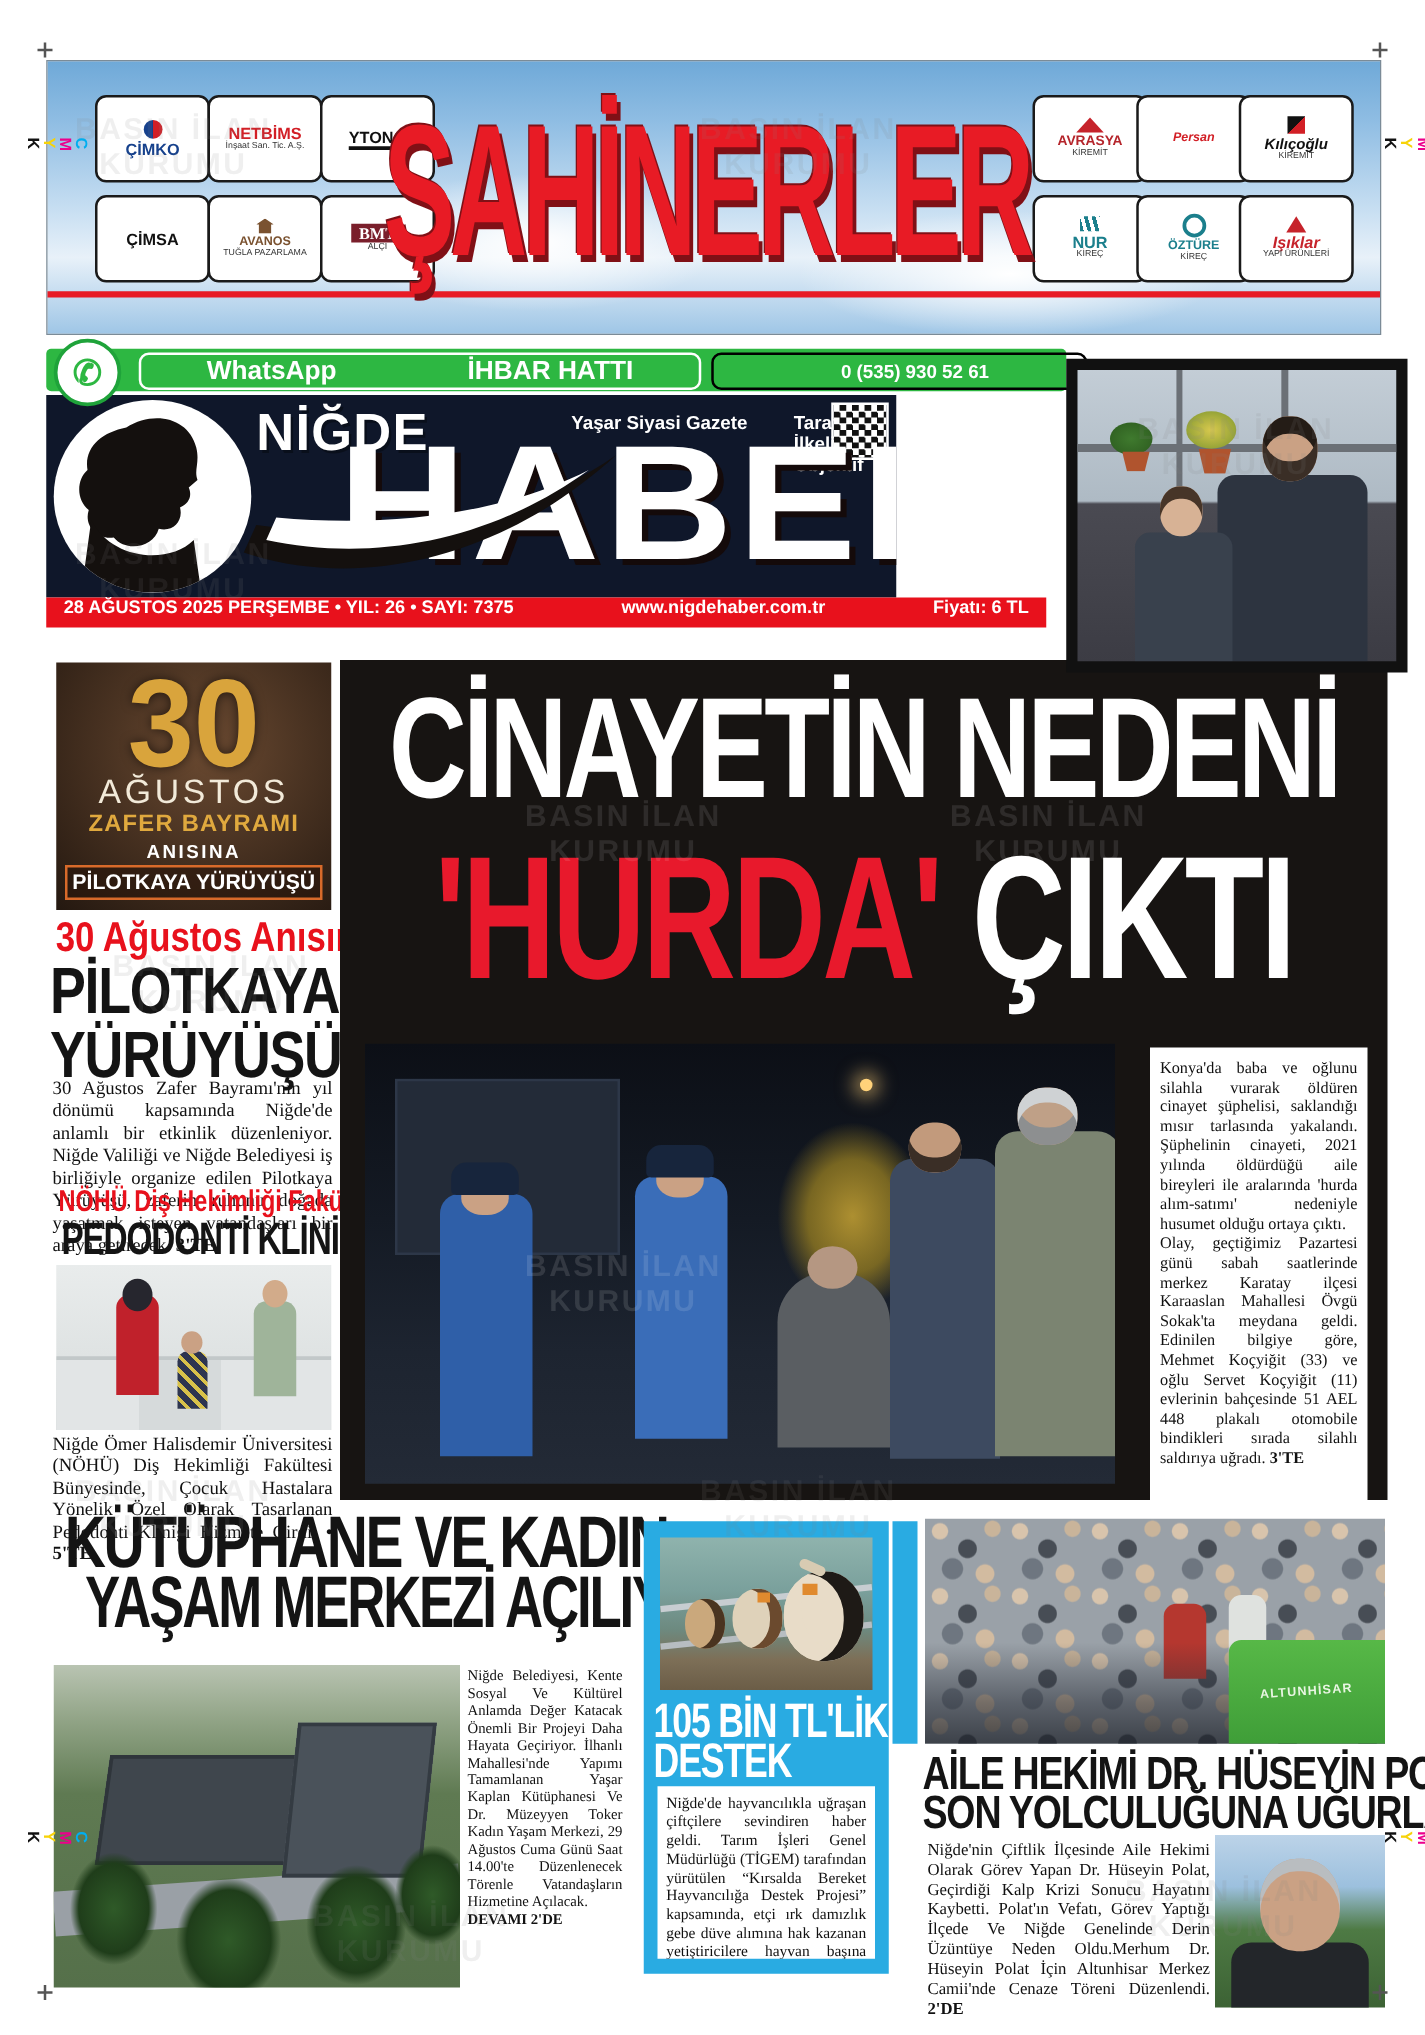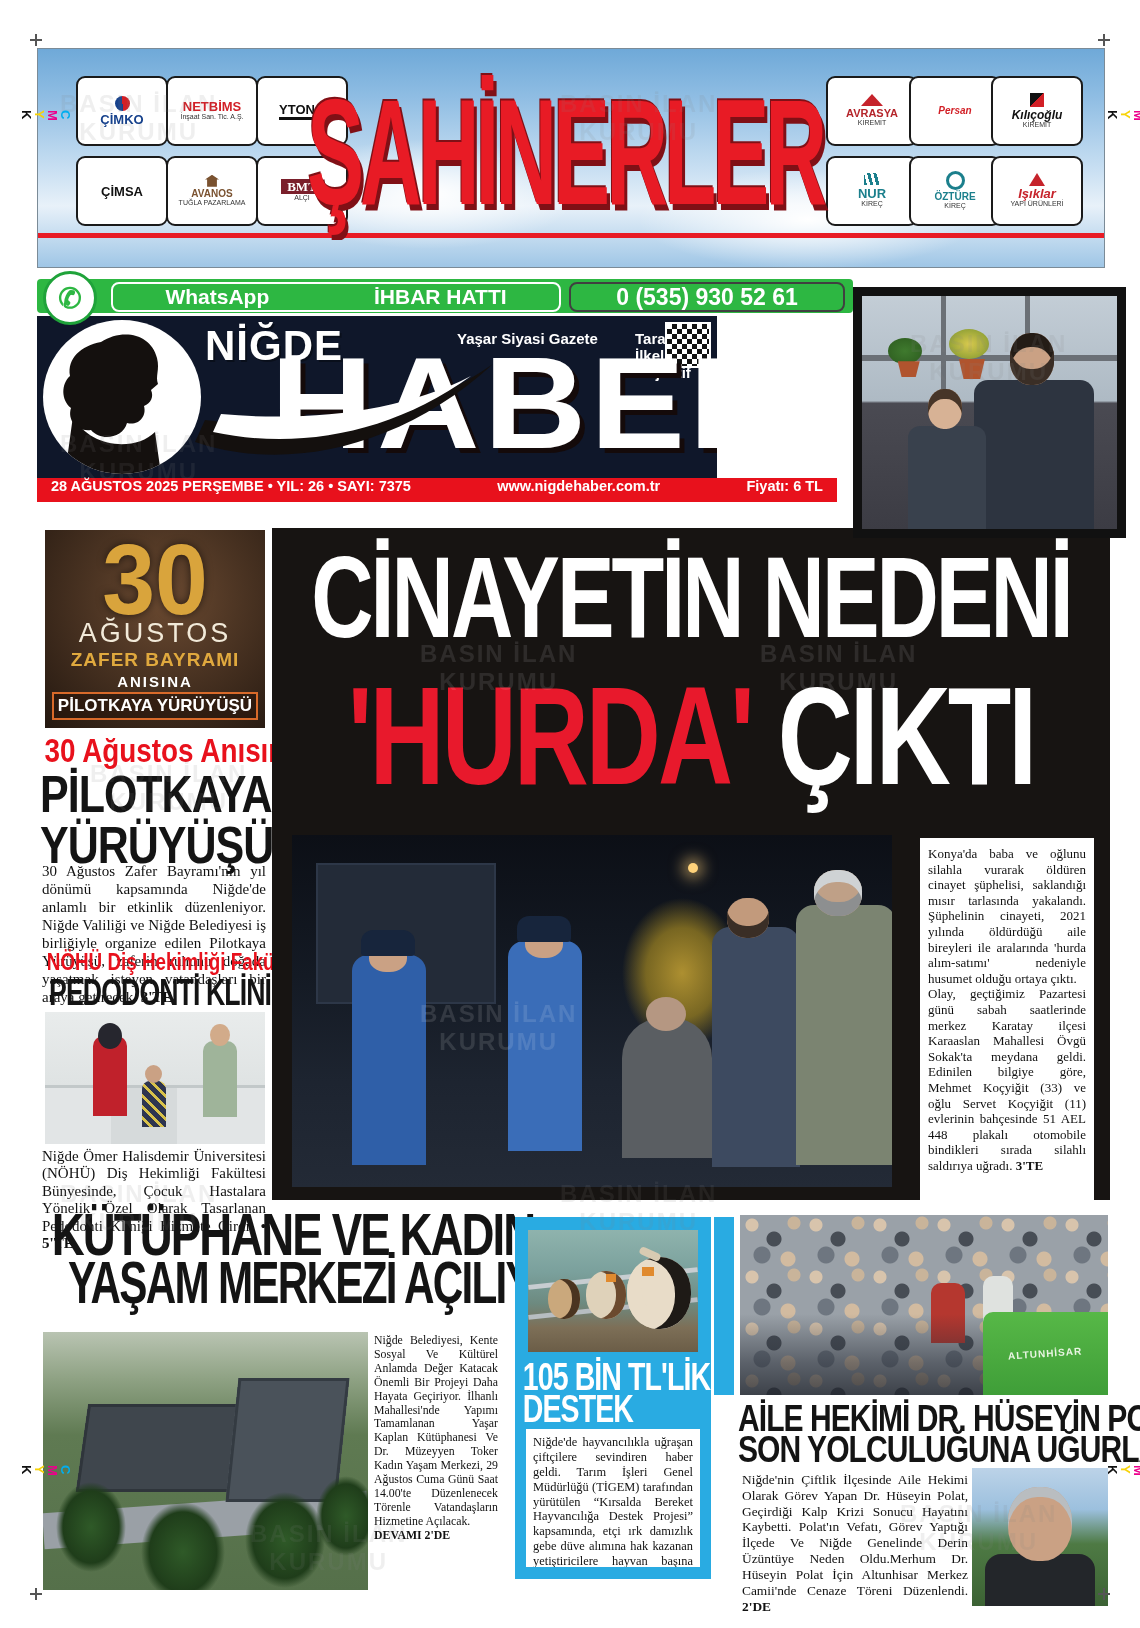--- a/index.html
+++ b/index.html
@@ -49,22 +49,22 @@
   .ad-contact .tel{color:#fff;font-weight:bold;font-size:14.5px;padding-left:18px;white-space:nowrap;}
   .ad-web{position:absolute;right:0;top:0;width:262px;height:26px;background:#2aa7dd;
      clip-path:polygon(26px 0,100% 0,100% 100%,0 100%);display:flex;align-items:center;justify-content:center;
      color:#fff;font-weight:bold;font-size:15px;}
   
   .wa-bar{left:37px;top:279px;width:816px;height:34px;background:#2db742;border-radius:4px;z-index:3;}
   .wa-circle{position:absolute;left:6px;top:-8px;width:48px;height:48px;border-radius:50%;background:#fff;
      border:3px solid #1fa33a;display:flex;align-items:center;justify-content:center;font-size:28px;color:#2db742;font-weight:bold;}
   .wa-box1{position:absolute;left:74px;top:3px;width:446px;height:26px;border:2px solid #fff;border-radius:8px;
      display:flex;align-items:center;justify-content:space-around;color:#fff;font-weight:bold;font-size:21px;}
-  .wa-box2{position:absolute;left:532px;top:3px;width:272px;height:26px;border:2px solid #404040;border-radius:8px;
-     display:flex;align-items:center;justify-content:center;color:#fff;font-weight:bold;font-size:23px;}
+  .wa-box2{position:absolute;left:532px;top:3px;width:272px;height:26px;border:2px solid #000000;border-radius:8px;
+     display:flex;align-items:center;justify-content:center;color:#fff;font-weight:bold;font-size:15px;padding-left:25px;}
   
   .masthead{left:37px;top:316px;width:680px;height:162px;background:#0f172a;overflow:hidden;}
   .mast-oval{position:absolute;left:6px;top:4px;width:158px;height:154px;background:#fff;border-radius:50%;overflow:hidden;}
   .mast-city{position:absolute;left:168px;top:6px;font-size:42px;font-weight:bold;color:#fff;letter-spacing:1px;
      text-shadow:2px 2px 0 rgba(0,0,0,0.35);}
   .mast-tag{position:absolute;left:420px;top:14px;font-size:15px;font-weight:bold;color:#fff;}
   .mast-motto{position:absolute;left:598px;top:14px;font-size:15px;font-weight:bold;color:#fff;}
   .mast-title{position:absolute;left:198px;top:22px;width:596px;text-align:center;
      font-size:142px;font-weight:bold;color:#fff;letter-spacing:4px;line-height:1;
      text-shadow:5px 5px 0 #140a0a;transform:scale(1,0.92);transform-origin:top left;white-space:nowrap;}

